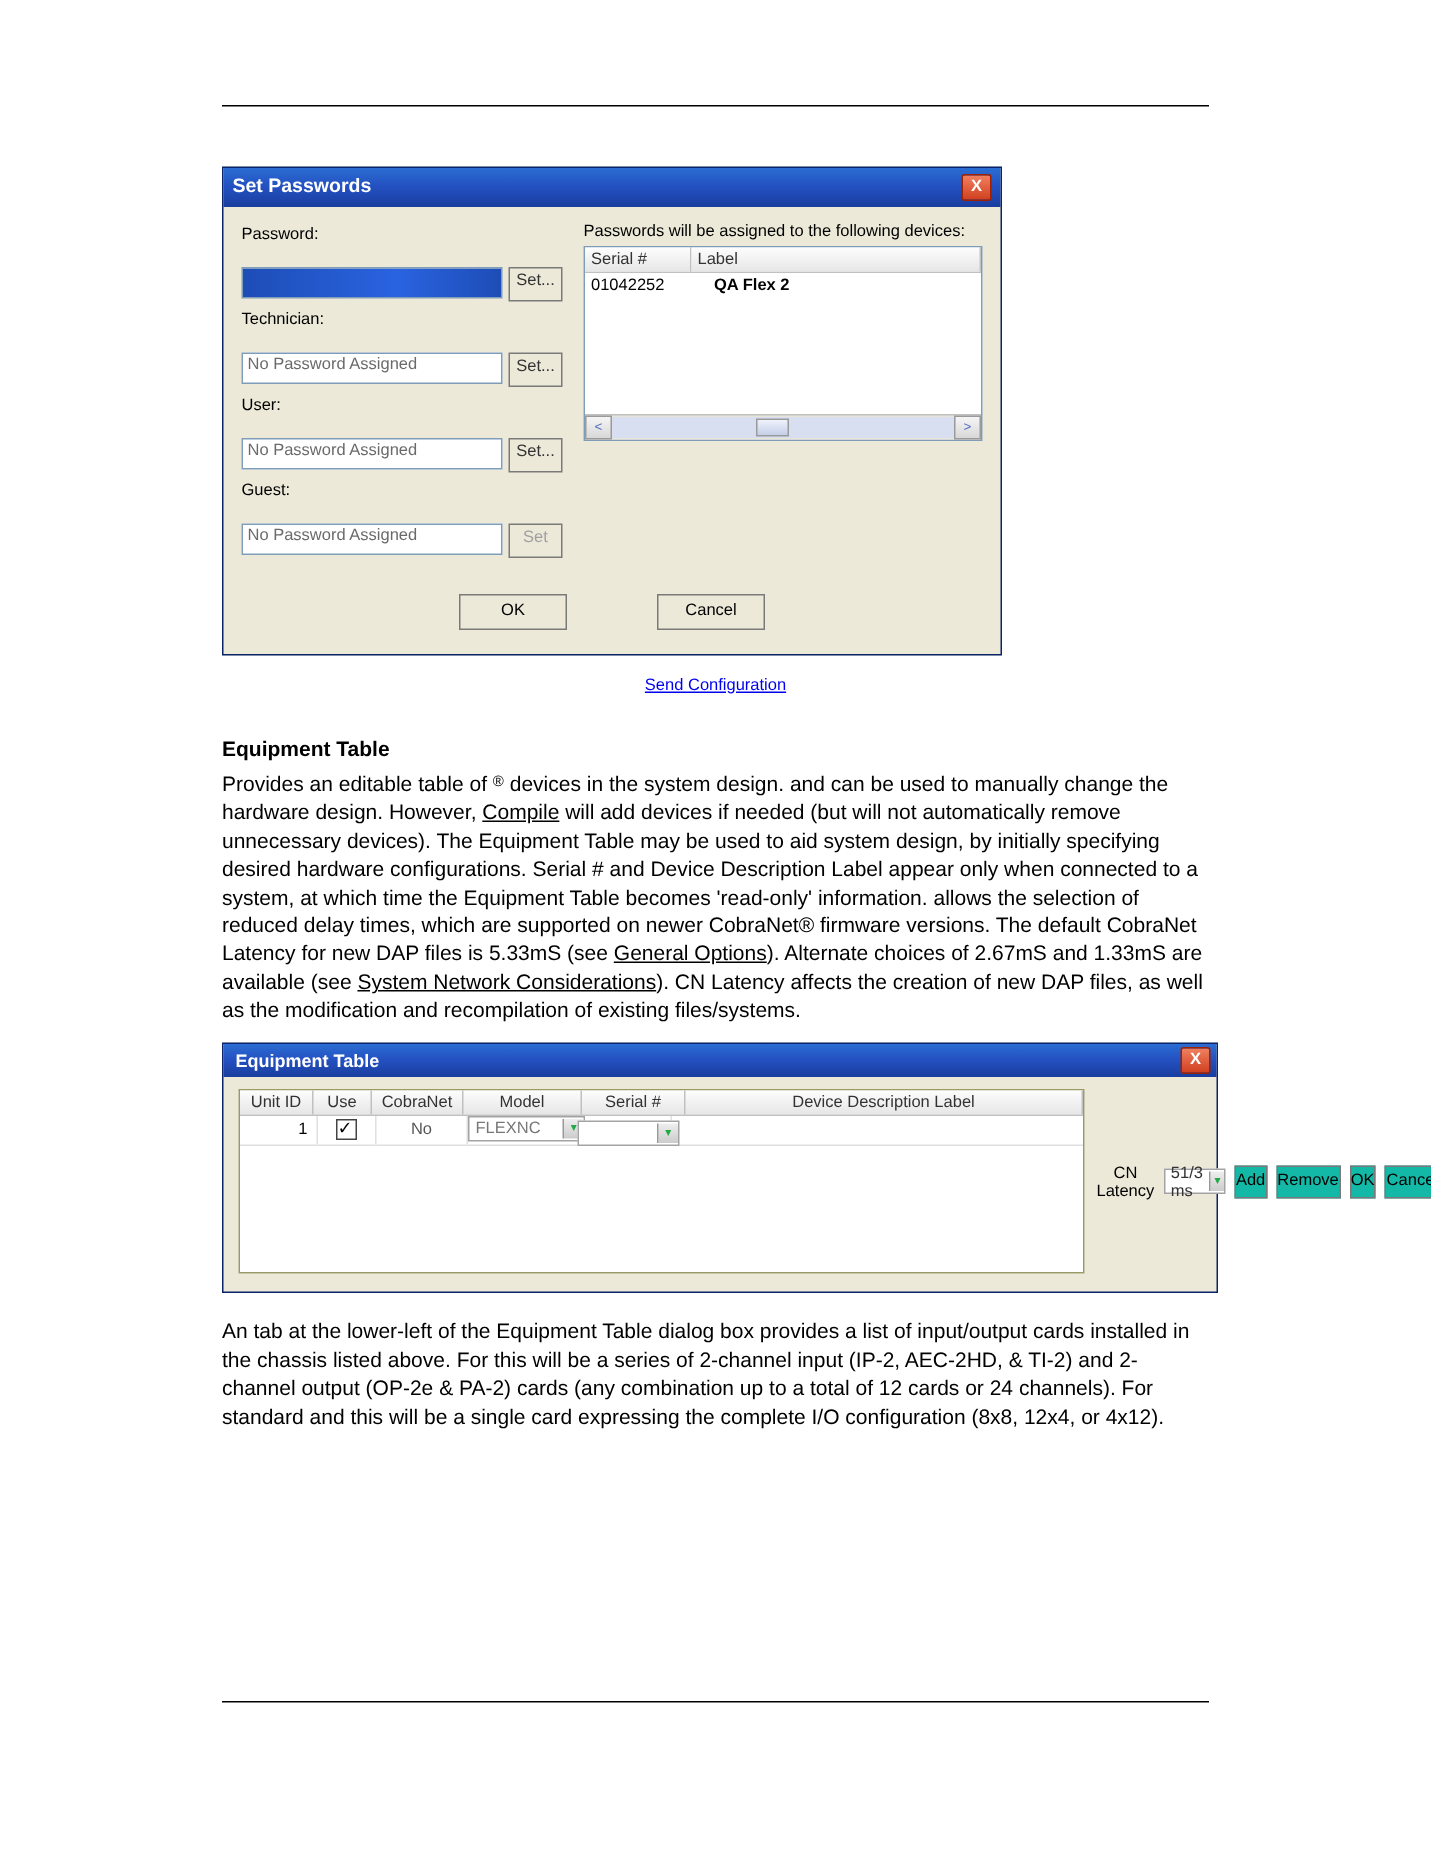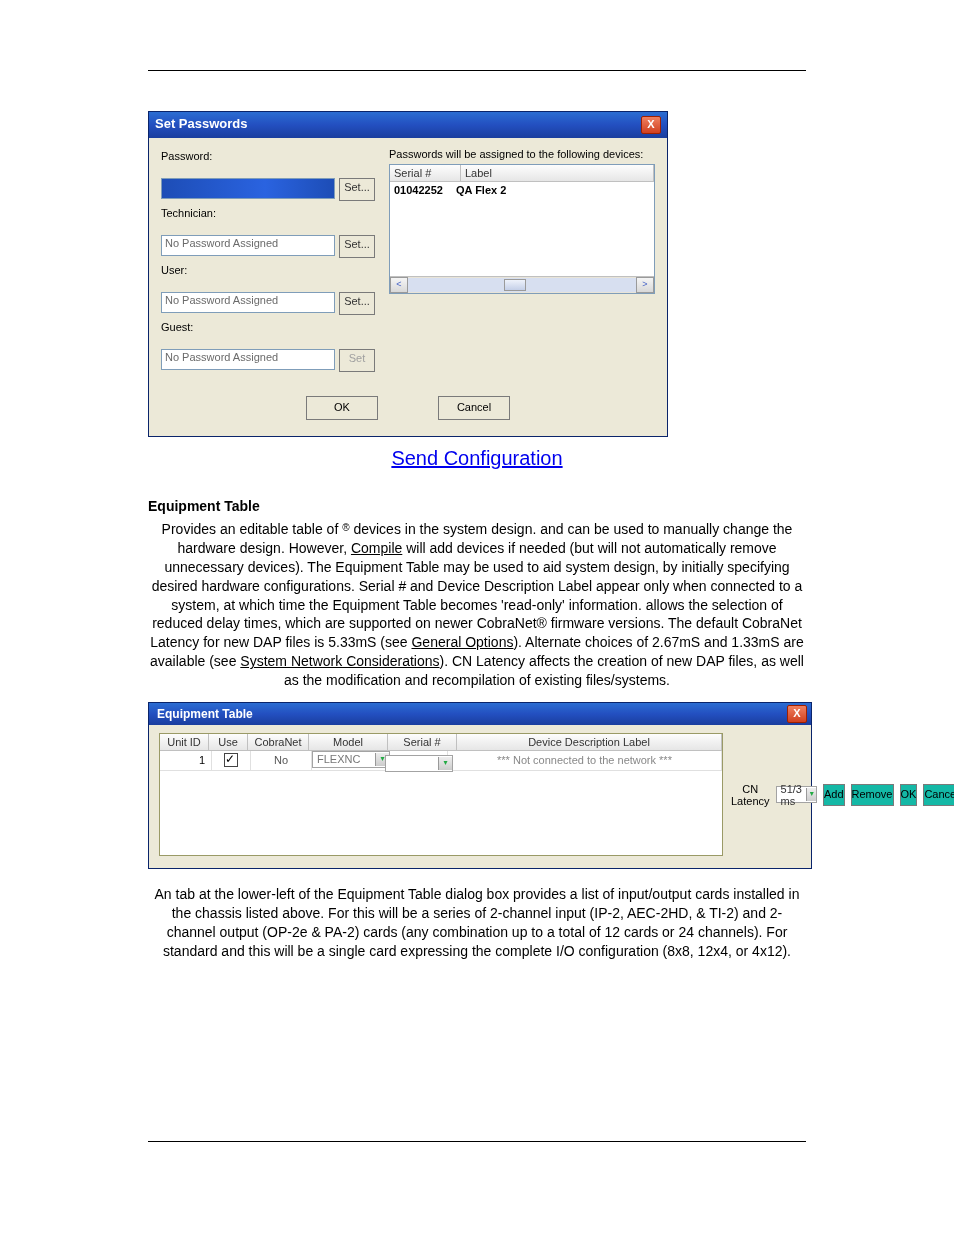--- a/index.html
+++ b/index.html
@@ -98,21 +98,21 @@
   .devlist-head { display:flex; border-bottom:1px solid #c0c0c0;}
   .devlist-head > div {
     padding:2px 4px;
     background: linear-gradient(#fdfdfd,#e6e6e6);
     border-right:1px solid #c0c0c0;
     font-size:11px; color:#333;
   }
   .dev-serial { width:62px; }
   .dev-label { flex:1; }
   .devrow { display:flex; padding:2px 4px; font-weight:bold;}
-  .devrow .dev-serial { width:62px; font-weight:bold;}
+  .devrow .dev-serial { width:82px; font-weight:normal;}
   .hscroll {
     position:absolute; bottom:0; left:0; right:0; height:16px;
     display:flex; align-items:center;
     background:#e8e4d8;
     border-top:1px solid #c0c0c0;
   }
   .hscroll .arrow {
     width:16px; height:14px; border:1px solid #9a9a9a;
     background:linear-gradient(#f5f5f5,#d8d8d8);
     text-align:center; font-size:9px; line-height:12px; color:#4a66c7;
@@ -129,24 +129,24 @@
     background:#ece9d8;
     font-size:11px;
     text-align:center;
     line-height:20px;
   }
 
   .caption-link {
     text-align:center;
     margin: 8px 0 16px 0;
   }
-  .caption-link a { color:#0000ee; text-decoration:underline; font-size:20px;}
+  .caption-link a { color:#0000ee; text-decoration:underline; font-size:11px;}
 
   .heading { font-weight:bold; font-size:14px; margin: 28px 0 6px 0;}
-  .para { font-size:14px; line-height:1.35;text-align:center; }
+  .para { font-size:14px; line-height:1.35; }
   .reg { position:relative; top:-3px; font-size:10px;}
   .ul { text-decoration: underline; }
 
   
   .dlg2 {
     border:1px solid #0a246a;
     background:#ece9d8;
     font-family: Tahoma, sans-serif;
     font-size:11px;
     width: 662px;
@@ -289,21 +289,20 @@
                   <span>FLEXNC</span>
                   <span class="carr">▾</span>
                 </span>
             </div>
             <div class="c-serial" style="padding:0">
               <span class="combo dis" style="width:100%">
                   <span></span>
                   <span class="carr">▾</span>
                 </span>
             </div>
-            <div class="c-desc" style="color:#888">*** Not connected to the network ***</div>
           </div>
           <div class="eq-blank"></div>
         </div>
       </div>
       <div class="sidecol">
         <div class="side-lbl">CN Latency</div>
         <span class="combo cn-combo">
             <span>51/3 ms</span>
             <span class="carr">▾</span>
           </span>

